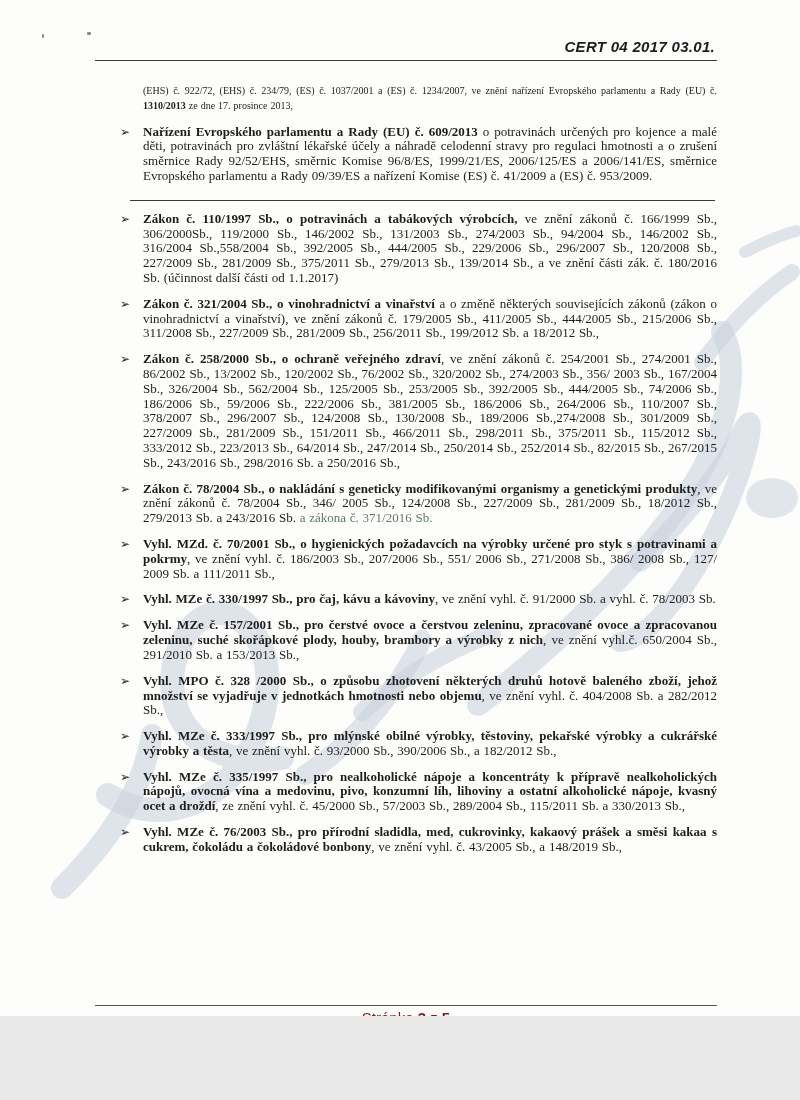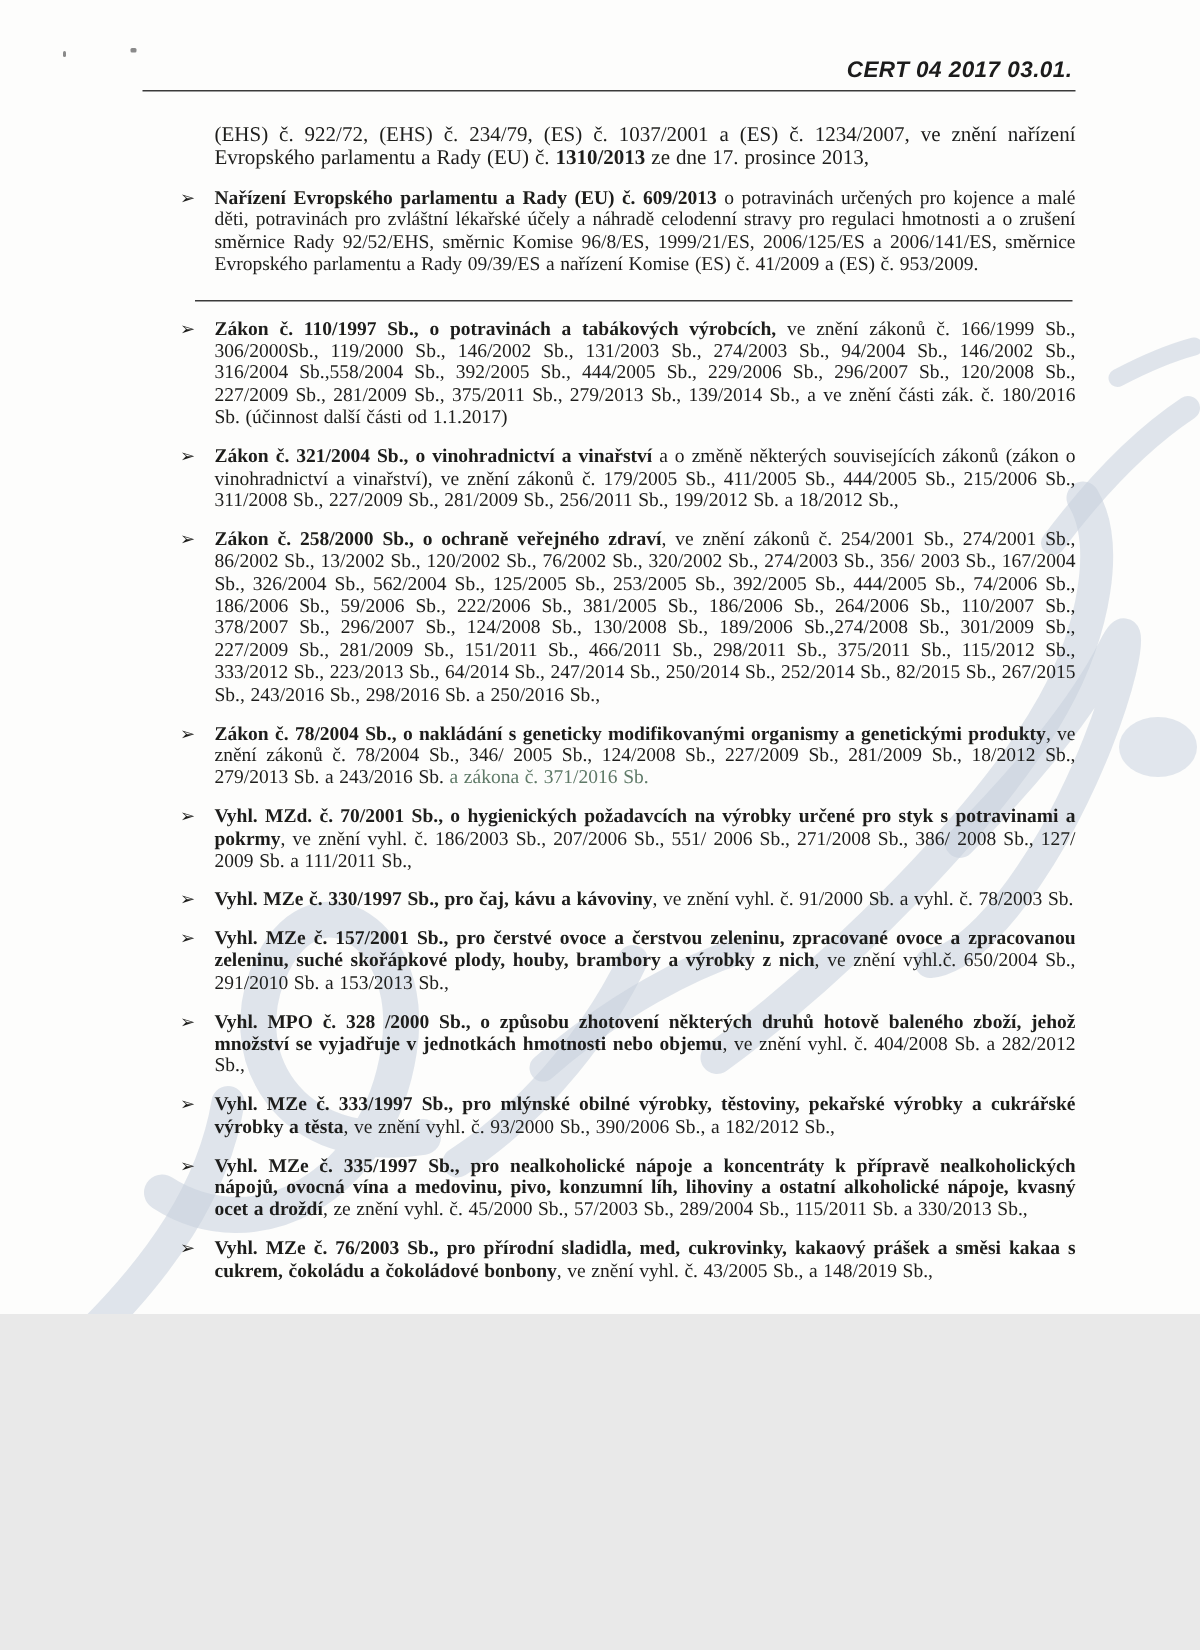--- a/index.html
+++ b/index.html
@@ -1,18 +1,18 @@
 <!DOCTYPE html>
 <html><head>
 <meta charset="utf-8">
 <style>
   html,body{margin:0;padding:0;background:#e9e9e9;}
   .page{
     position:relative;
-    width:800px;height:876px;
+    width:800px;height:1016px;
     background:#fdfdfc;
     overflow:hidden;
     font-family:"Liberation Serif", serif;
     color:var(--ink,#1d1d1b);
   }
   .watermark{
     position:absolute;left:0;top:0;width:800px;height:1100px;
     pointer-events:none;
   }
   .speck{position:absolute;background:#8a8a8a;border-radius:1px;}
@@ -39,21 +39,21 @@
     height:0;
     border-top:1.6px solid #3a3a3a;
   }
 
   .content{
     position:relative;
     margin:0 83px 0 95px;
   }
   .intro{
     margin:23px 0 0 48px;
-    font-size:14px;
+    font-size:10px;
     line-height:14.8px;
     text-align:justify;
     word-spacing:.5px;
   }
   .items{margin-top:2px;}
   .item{
     display:flex;
     margin-top:11px;
   }
   .bullet{

